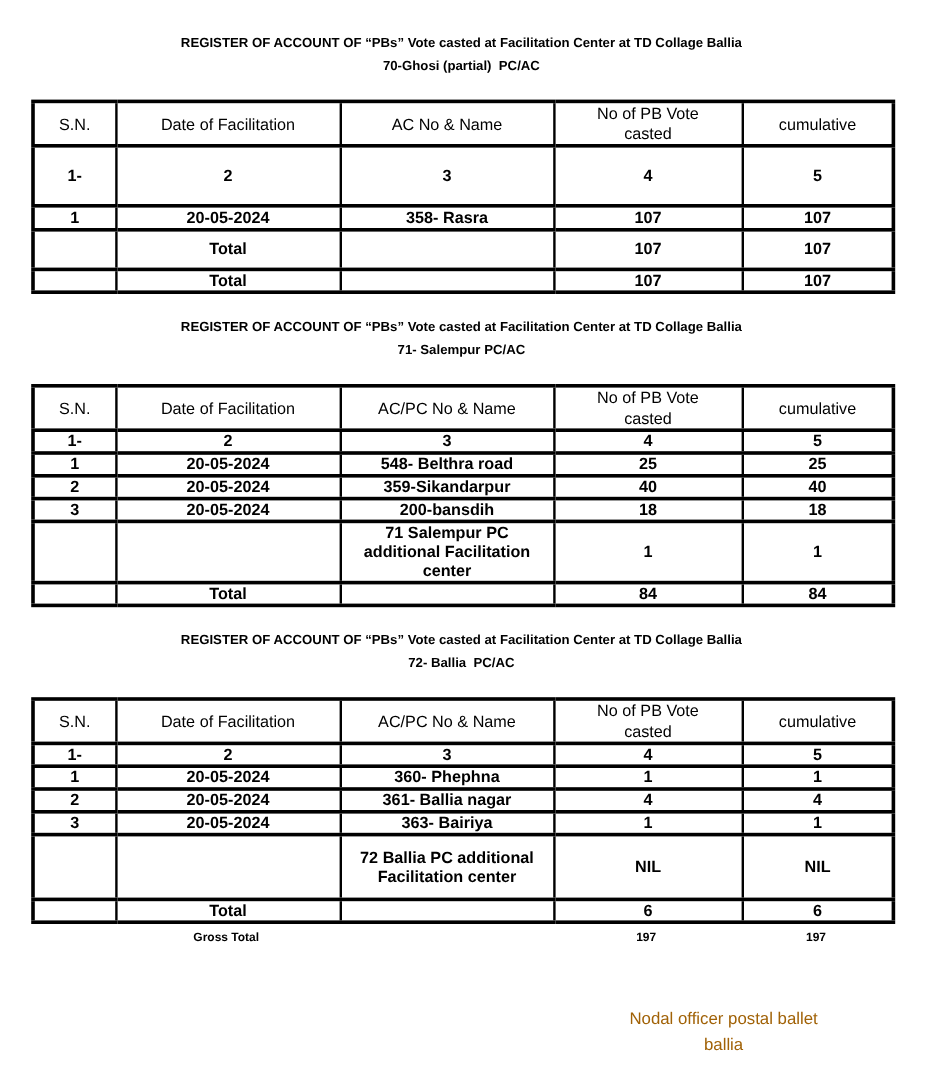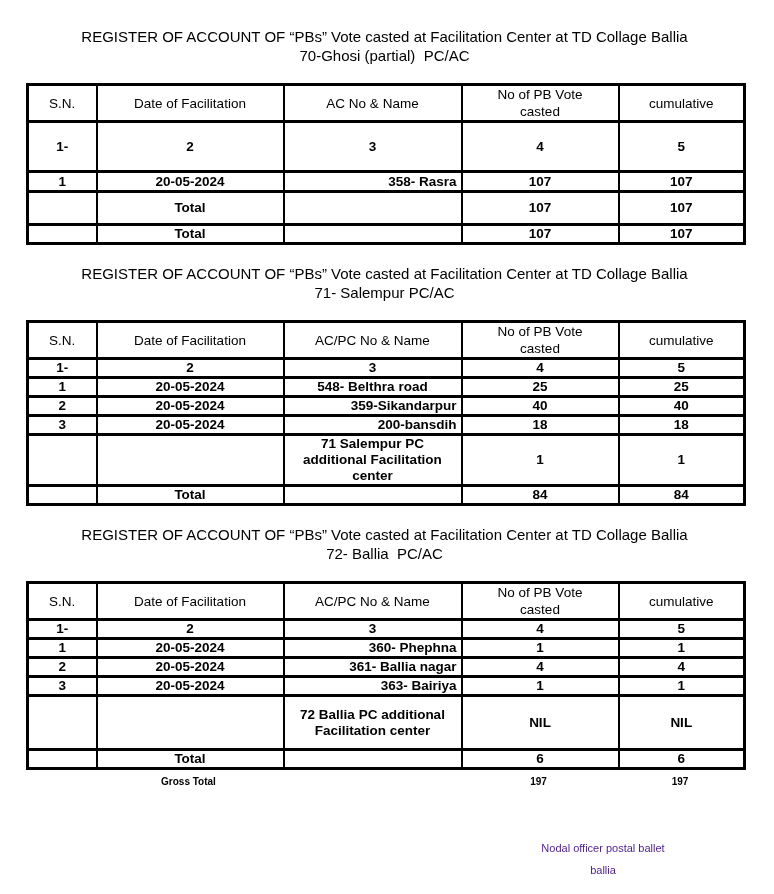--- a/index.html
+++ b/index.html
@@ -1,45 +1,45 @@
 <!DOCTYPE html>
 <html><head>
 <meta charset="utf-8">
 <style>
   html,body { margin:0; padding:0; }
   body { font-family: "Liberation Sans", sans-serif; color:#000; }
   .page { width:774px; height:894px; background:#ffffff; position:relative; overflow:hidden; }
   .content { margin-left:26px; width:717px; }
 
-  .title-block { width:717px; text-align:center; font-weight:normal; font-size:15px; line-height:19px; }
+  .title-block { width:717px; text-align:center; font-weight:bold; font-size:11px; line-height:19px; }
   .title-block.first { padding-top:27px; }
   .title-block.later { margin-top:19px; }
   .title-block div { white-space:pre-wrap; }
 
   table.reg { border-collapse:collapse; table-layout:fixed; width:717px; margin-top:18px;
               border:3px solid #000; }
   table.reg th, table.reg td {
     border:2px solid #000; border-top-width:3px; border-bottom-width:3px;
     padding:0 4px; text-align:center; vertical-align:middle; font-size:13.5px;
     overflow:hidden;
   }
   table.reg th { font-weight:normal; white-space:pre-line; line-height:17px; }
   table.reg td { font-weight:bold; line-height:16px; }
-  table.reg td.left { text-align:right; }
+  table.reg td.left { text-align:center; }
   col.c1{width:69px;} col.c2{width:187px;} col.c3{width:178px;} col.c4{width:157px;} col.c5{width:126px;}
 
   .gross {
     display:grid; grid-template-columns:69px 187px 178px 157px 126px;
     width:717px; height:22px; align-items:center;
     font-weight:bold; font-size:10px; text-align:center;
   }
 
   .signature {
     position:absolute; left:520px; top:838px; width:166px;
-    text-align:center; font-size:11px; line-height:21.5px; color:#4c1d95;
+    text-align:center; font-size:14px; line-height:21.5px; color:#a16207;
   }
 </style>
 </head>
 <body>
 
 <div class="page">
   <div class="content">
 
     <div class="title-block first">
       <div>REGISTER OF ACCOUNT OF “PBs” Vote casted at Facilitation Center at TD Collage Ballia</div>

